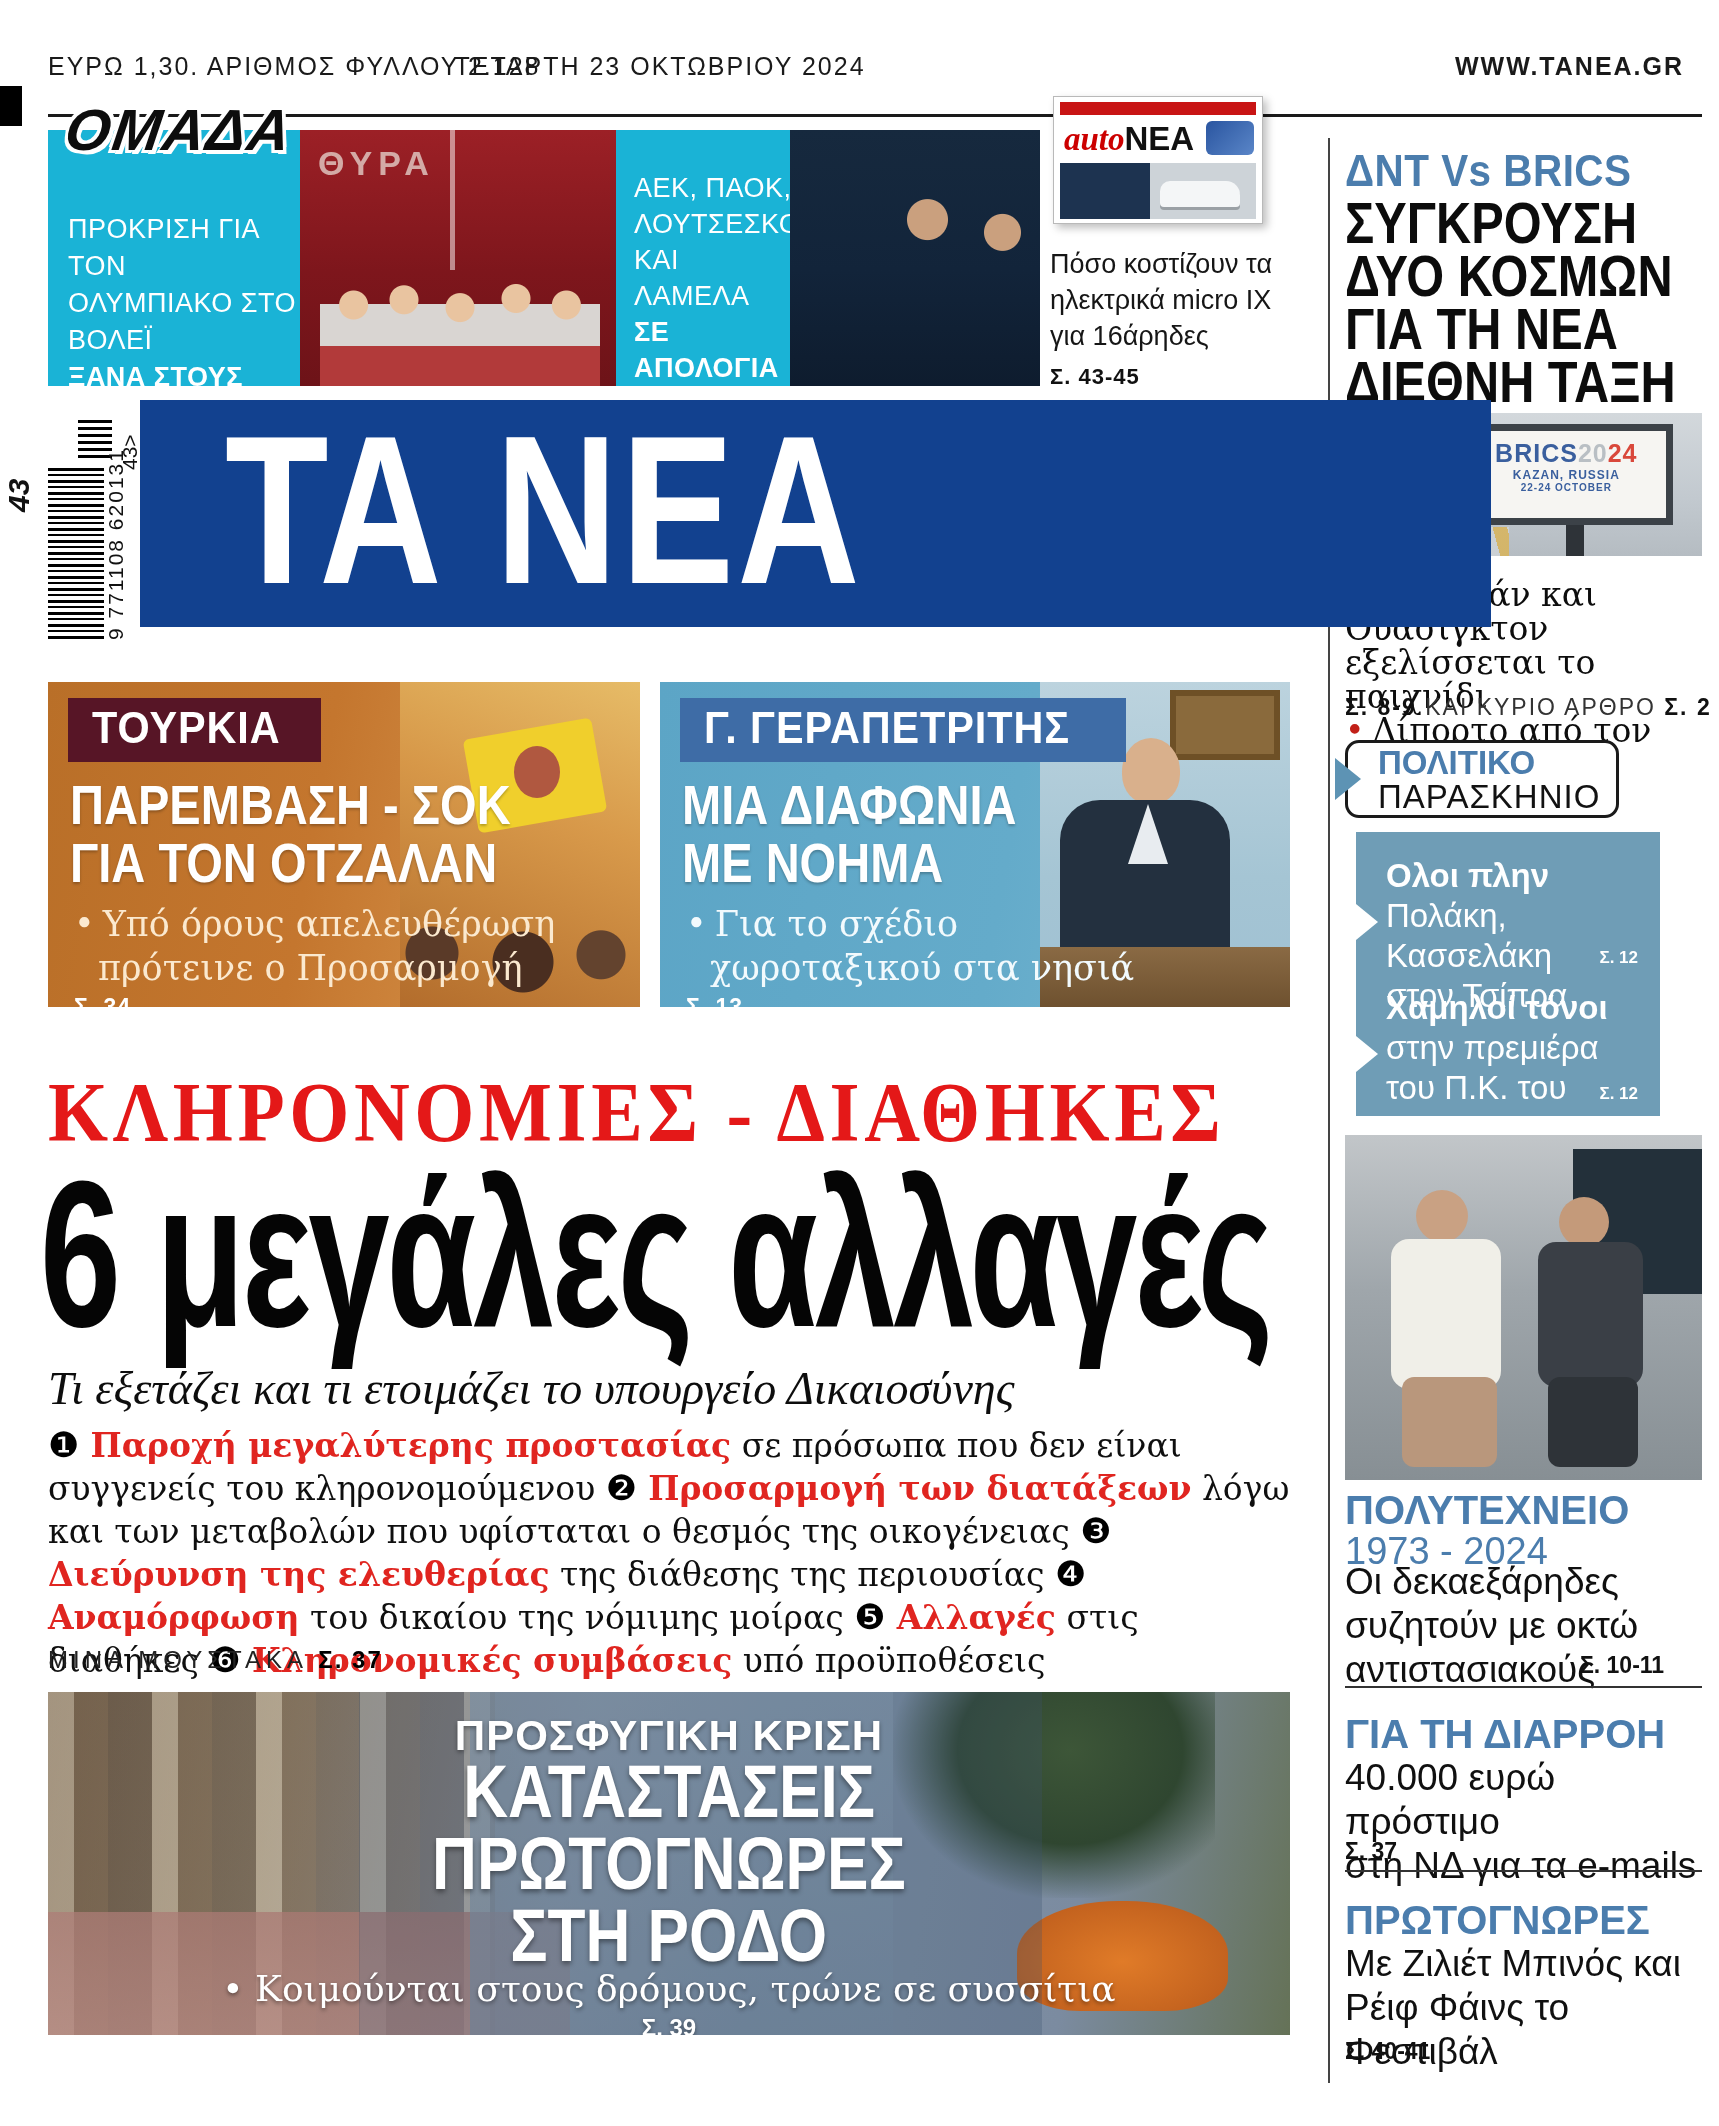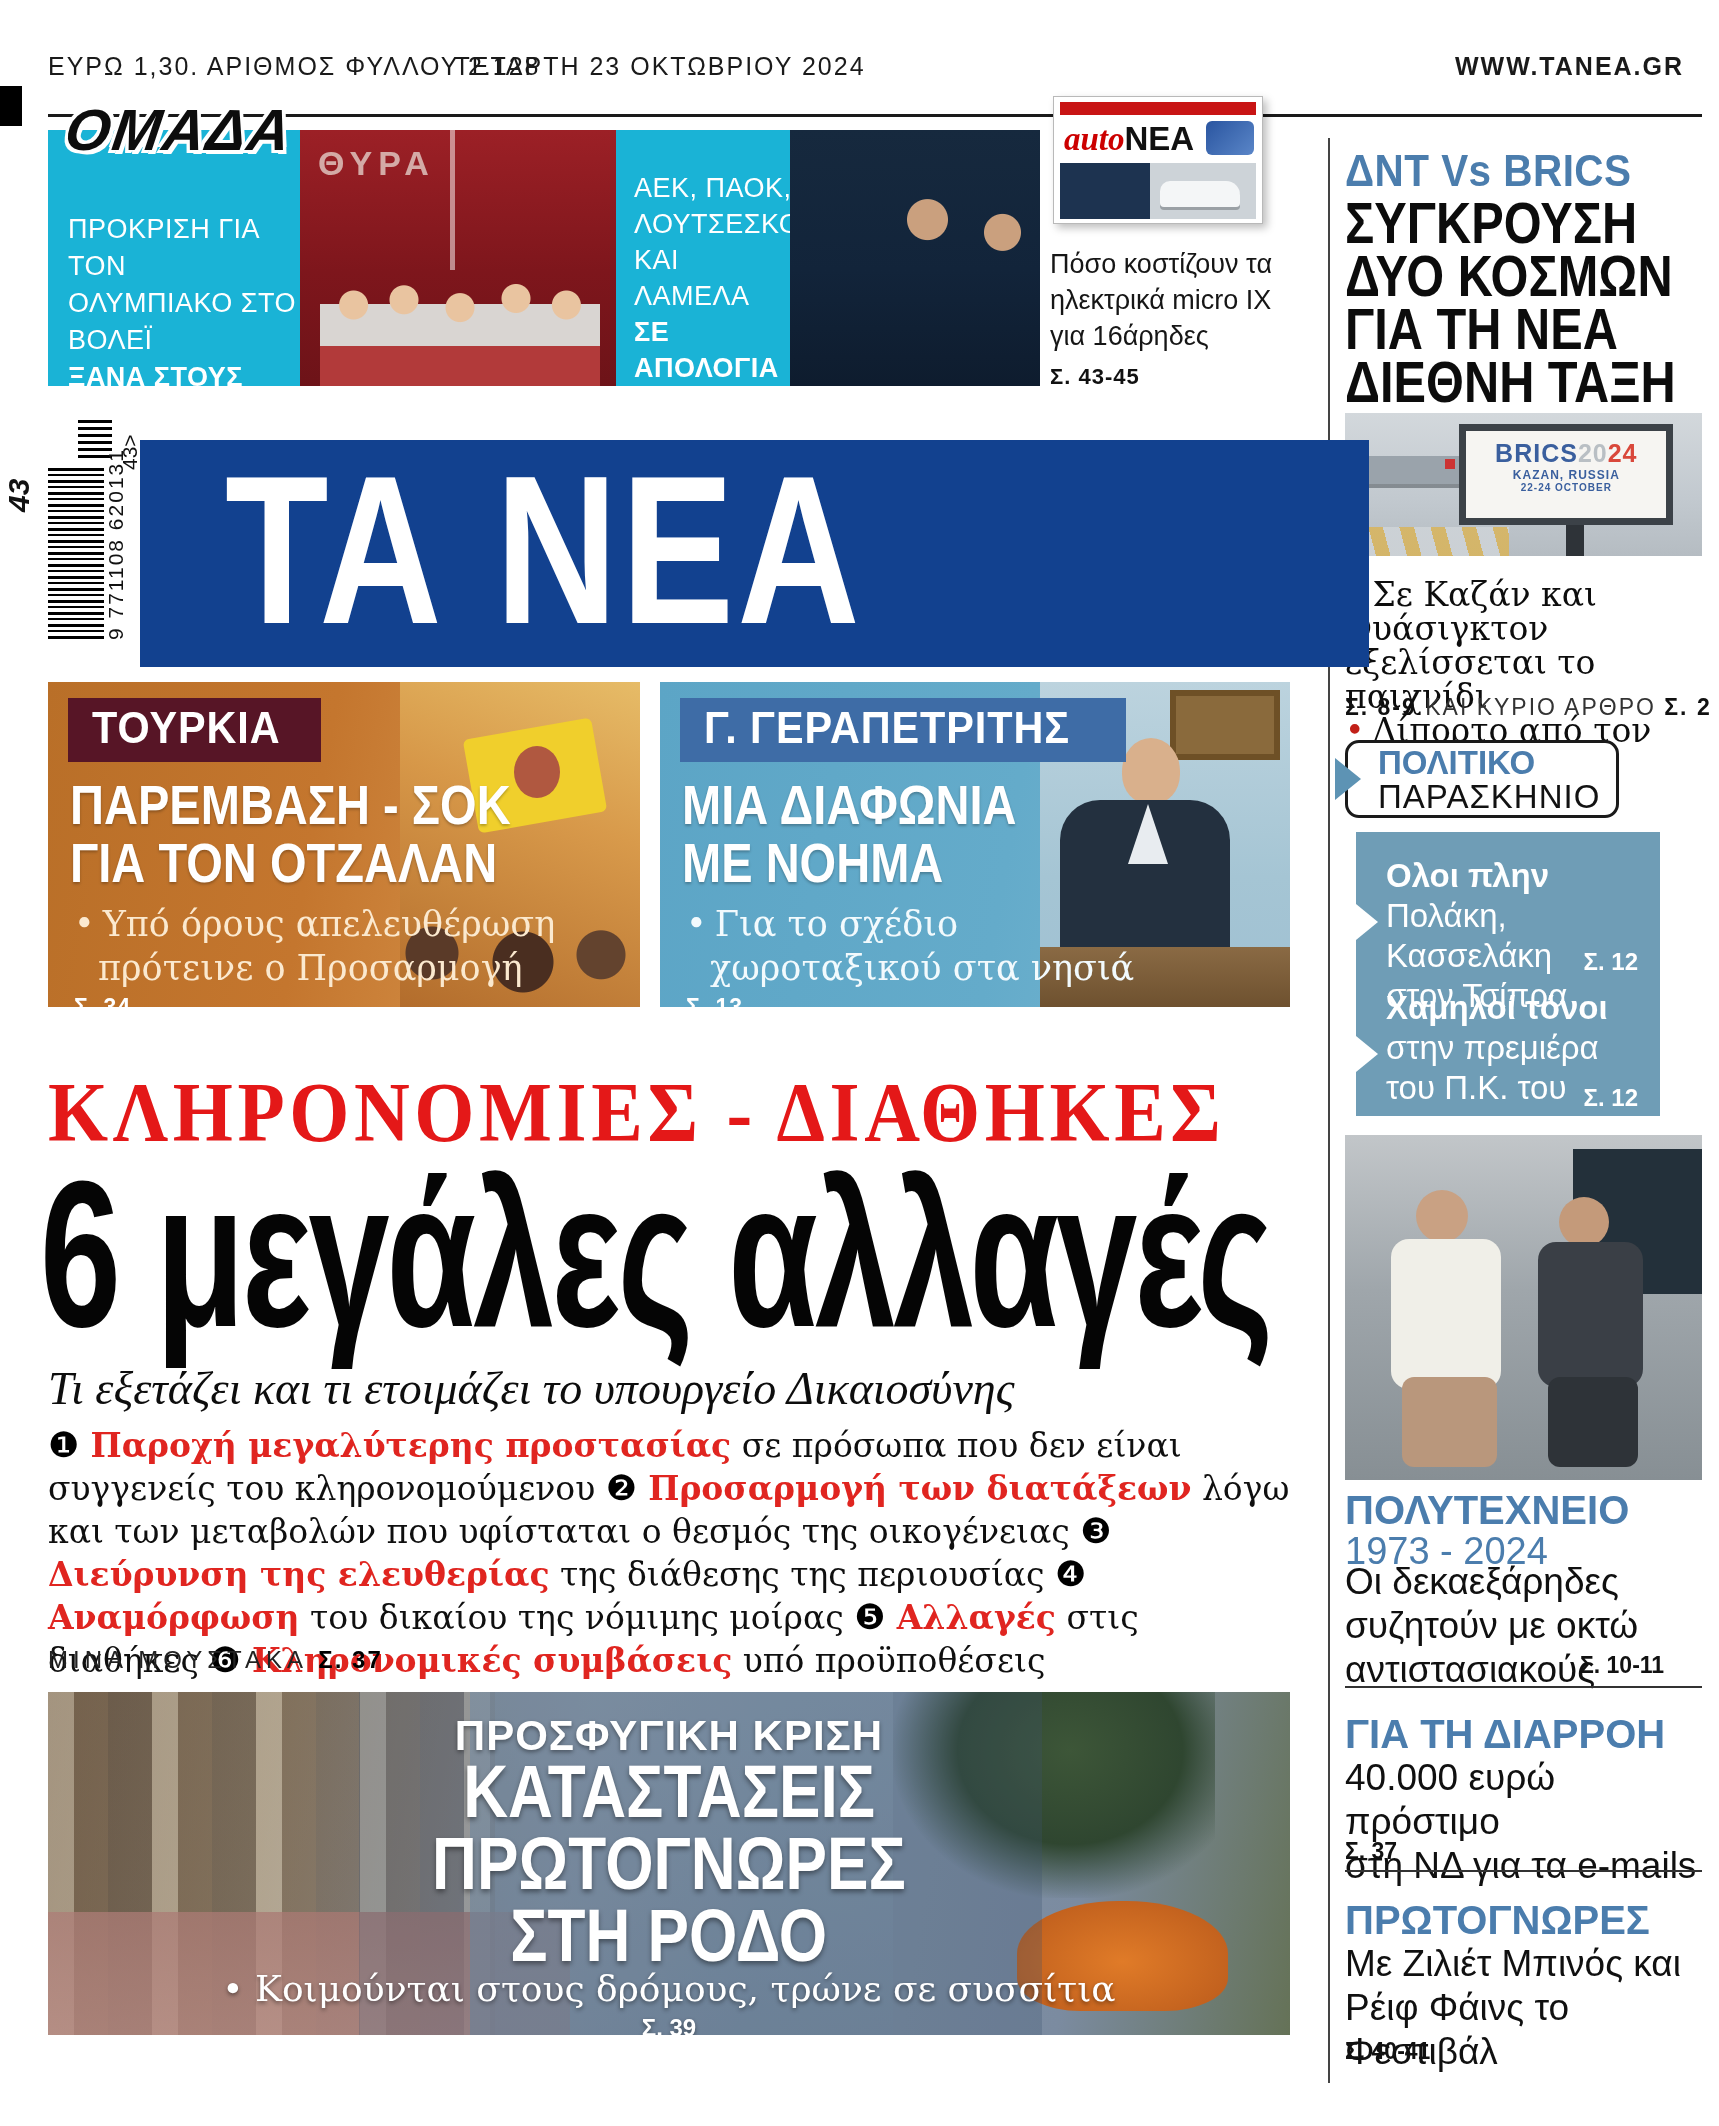--- a/index.html
+++ b/index.html
@@ -80,39 +80,39 @@
   
   .pol-box{left:1345px;top:740px;width:274px;height:78px;border:3px solid #1a1a1a;border-radius:14px;background:#fff}
   .pol-arrow{left:1335px;top:758px;width:0;height:0;border-top:21px solid transparent;border-bottom:21px solid transparent;border-left:26px solid #5d93b4}
   .pol-t1{left:1378px;top:744px;font-size:33px;font-weight:900;color:var(--steel)}
   .pol-t2{left:1378px;top:778px;font-size:33px;color:#121212;letter-spacing:1px}
   .pol-panel{left:1356px;top:832px;width:304px;height:284px;background:var(--panel);color:#fff}
   .pp-title{font-weight:900}
   .pp-line,.pp-title{font-size:33px;line-height:40px}
   .pp-item1{left:30px;top:24px}
   .pp-item2{left:30px;top:156px}
-  .pp-page{position:absolute;font-size:24px;font-weight:900}
+  .pp-page{position:absolute;font-size:17px;font-weight:900}
   .pp-pg1{right:22px;top:116px} .pp-pg2{right:22px;top:252px}
   .pp-arrow{position:absolute;left:0;width:0;height:0;border-top:18px solid transparent;border-bottom:18px solid transparent;border-left:22px solid #fff}
   .pp-ar1{top:72px} .pp-ar2{top:204px}
   
   .ph-teens{left:1345px;top:1135px;width:357px;height:345px;background:linear-gradient(180deg,#c2c6c9 0%,#9fa6ab 45%,#878f94 100%);overflow:hidden}
   .tn-tv{right:0;top:4%;width:36%;height:42%;background:#23303a}
   .tn-h1{left:20%;top:16%;width:52px;height:52px;border-radius:50%;background:#c9a183}
   .tn-b1{left:13%;top:30%;width:110px;height:150px;border-radius:18px;background:#f0efe8}
   .tn-l1{left:16%;top:70%;width:95px;height:90px;background:#b9977c;border-radius:12px}
   .tn-h2{left:60%;top:18%;width:50px;height:50px;border-radius:50%;background:#c49a7a}
   .tn-b2{left:54%;top:31%;width:105px;height:145px;border-radius:18px;background:#3a3f46}
   .tn-l2{left:57%;top:70%;width:90px;height:90px;background:#2e3338;border-radius:12px}
   .sec-kicker{font-size:40px;font-weight:900;color:var(--steel)}
   .sec-sub{font-size:38px;color:var(--steel)}
   .sec-line{font-size:37px;line-height:44px;color:#101010}
   .sec-page{font-size:23px;font-weight:900;color:#111}
   
-  .masthead{left:140px;top:440px;width:1229px;height:227px;background:var(--navy)}
+  .masthead{left:140px;top:400px;width:1351px;height:227px;background:var(--navy)}
   .mh-title{left:85px;top:-4px;font-size:212px;line-height:227px;font-weight:900;color:#fff;letter-spacing:4px}
   .bc-bars{left:48px;top:468px;width:56px;height:172px;background:repeating-linear-gradient(180deg,#000 0 3px,#fff 3px 6px,#000 6px 8px,#fff 8px 12px)}
   .bc-addon{left:78px;top:420px;width:34px;height:40px;background:repeating-linear-gradient(180deg,#000 0 3px,#fff 3px 7px)}
   .bc-num{left:104px;top:640px;transform:rotate(-90deg);transform-origin:0 0;font-size:21px;letter-spacing:2px;white-space:nowrap}
   .bc-issue{left:118px;top:470px;transform:rotate(-90deg);transform-origin:0 0;font-size:21px;white-space:nowrap}
   .fold43{left:2px;top:512px;transform:rotate(-90deg);transform-origin:0 0;font-size:30px;font-weight:900;font-style:italic}
   
   .box-tur{left:48px;top:682px;width:592px;height:325px;background:linear-gradient(100deg,#b96f28 0%,#c4762e 45%,#cf8840 70%,#d99a55 100%);overflow:hidden}
   .tur-photo{position:absolute;right:0;top:0;width:240px;height:100%;background:linear-gradient(200deg,#e8c06a 0%,#d89a4a 40%,#b06a2a 100%);opacity:.9}
   .tur-flag{position:absolute;right:40px;top:46px;width:130px;height:95px;background:#f0cf2c;transform:rotate(-10deg);border-radius:6px}

